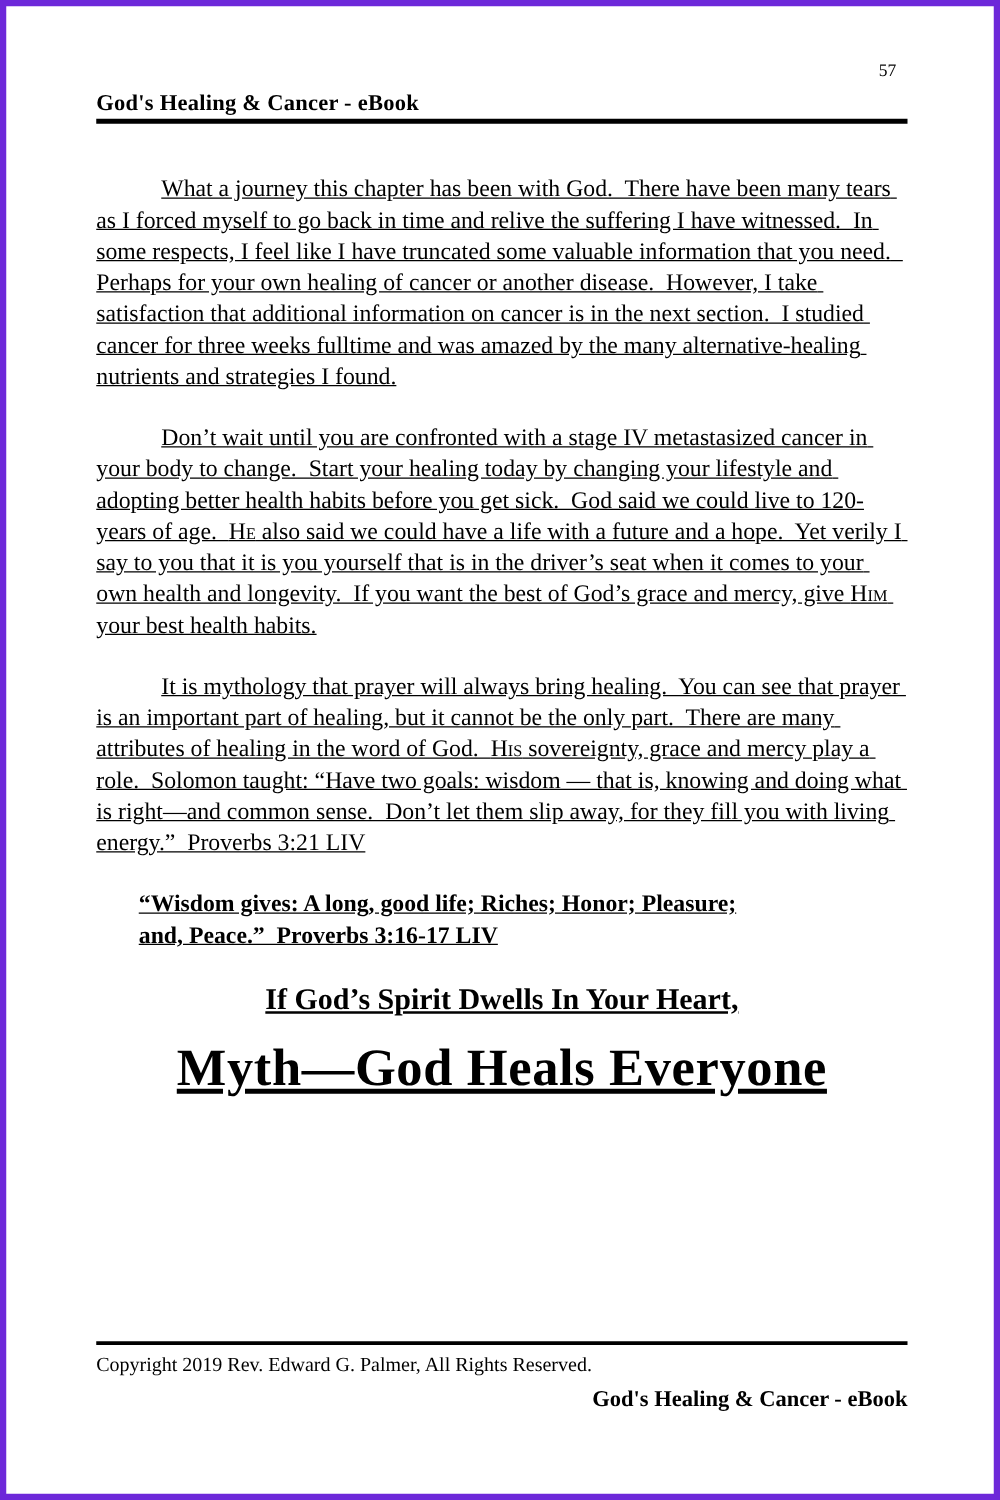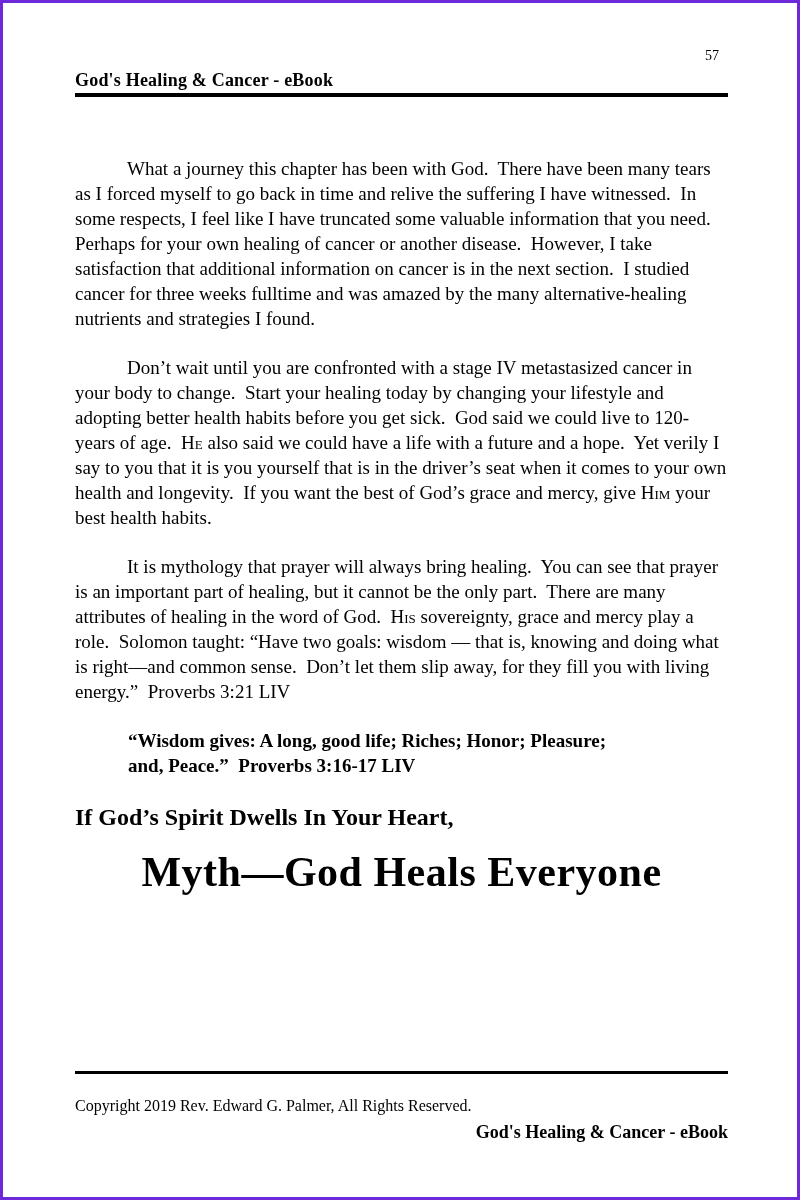--- a/index.html
+++ b/index.html
@@ -6,21 +6,21 @@
   body {
     width: 800px; height: 1200px;
     background: #ffffff;
     color: #000000;
     font-family: "Liberation Serif", "DejaVu Serif", serif;
     position: relative;
     overflow: hidden;
   }
   .page {
     position: absolute; inset: 0;
-    border: 3px solid #6d28d9;
+    border: 5px solid #6d28d9;
     box-sizing: border-box;
   }
   .content { margin: 0 69px 0 72px; }
 
   
   .page-num {
     padding-top: 45px;
     text-align: right;
     padding-right: 78px;
     font-size: 14px;
@@ -33,59 +33,60 @@
     line-height: 23px;
     letter-spacing: .2px;
   }
   .header-rule {
     margin: 1px 69px 0 72px;
     border-top: 4px solid #000;
     height: 0;
   }
 
   
-  .bodytext { padding-top: 59px; }
+  .bodytext { padding-top: 40px; text-decoration: underline; }
   p.para {
     margin: 0 0 24px 0;
     font-size: 19px;
     line-height: 25px;
     white-space: pre-wrap;
     text-indent: 52px;
   }
   p.para.quote {
     font-weight: bold;
-    margin-left: 53px;
+    margin-left: 34px;
     text-indent: 0;
   }
   .sc { font-variant: small-caps; }
 
   
   .subheading {
     margin-top: 20px;
+    text-align: center;
     font-weight: bold;
     font-size: 24px;
     line-height: 31px;
   }
   .main-heading {
     margin-top: 14px;
     text-align: center;
     font-weight: bold;
     font-size: 42px;
     line-height: 50px;
     letter-spacing: .5px;
   }
 
   
   .footer {
     position: absolute;
     left: 72px; right: 69px; top: 1068px;
     border-top: 3px solid #000;
   }
   .footer-copyright {
-    padding-top: 22px;
+    padding-top: 7px;
     font-size: 16px;
     line-height: 19px;
   }
   .footer-title {
     margin-top: 6px;
     text-align: right;
     font-weight: bold;
     font-size: 18px;
     line-height: 22px;
   }

